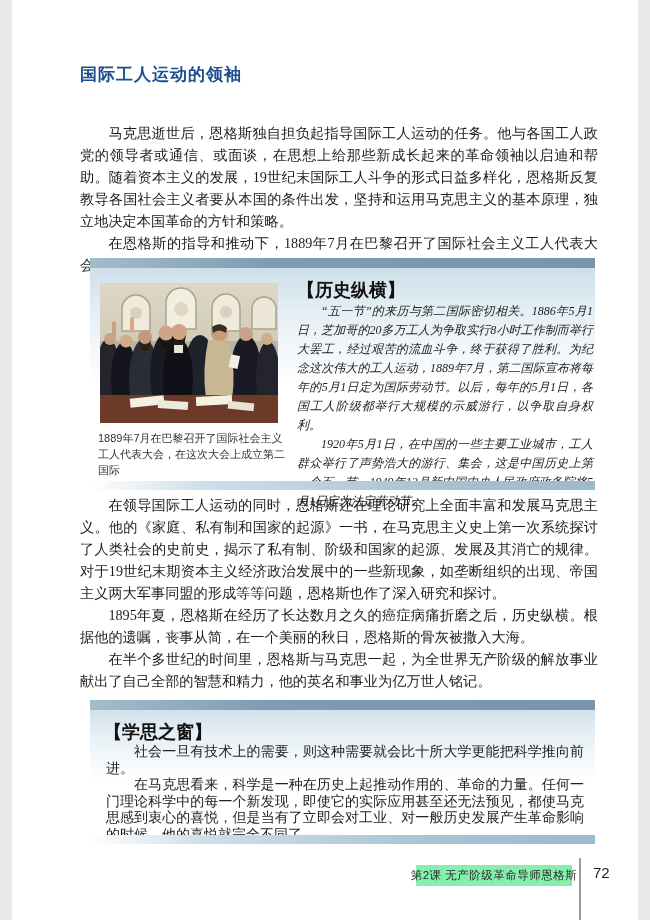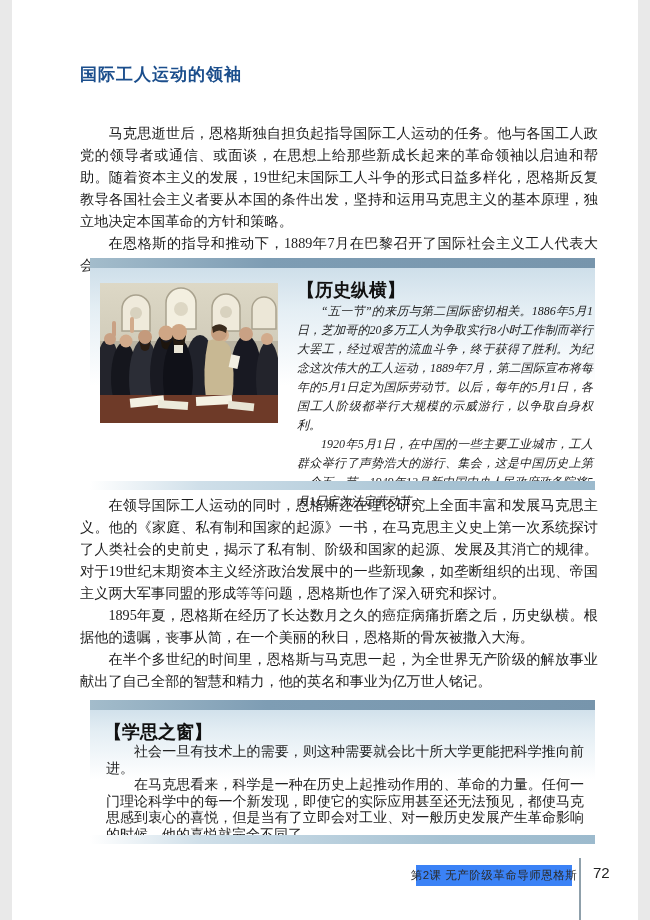--- a/index.html
+++ b/index.html
@@ -61,21 +61,21 @@
     text-indent:2em;color:#222;
   }
   .study-question{
     position:absolute;left:16px;top:113px;width:478px;
     font-family:"Liberation Sans","DejaVu Sans",sans-serif;
     font-size:12.2px;line-height:16px;color:#111;text-indent:1.2em;
   }
   
   .footer-bar{
     position:absolute;left:404px;top:865px;width:156px;height:21px;
-    background:#3b82f6;display:flex;align-items:center;justify-content:center;
+    background:#86efac;display:flex;align-items:center;justify-content:center;
   }
   .footer-bar span{
     font-family:"Liberation Sans","DejaVu Sans",sans-serif;
     font-size:11.5px;color:#2a2a2a;letter-spacing:0.5px;white-space:nowrap;
   }
   .footer-vline{
     position:absolute;left:567px;top:858px;width:2px;height:62px;background:#8fa0ab;
   }
   .page-number{
     position:absolute;left:581px;top:864px;width:36px;
@@ -153,20 +153,21 @@
           <rect x="130" y="72" width="9" height="13" fill="#f2efe2" transform="rotate(12 134 78)"></rect>
 
           <rect x="0" y="112" width="178" height="28" fill="#6e3a28"></rect>
           <rect x="30" y="114" width="34" height="9" fill="#f4f1e3" transform="rotate(-6 47 118)"></rect>
           <rect x="58" y="118" width="30" height="8" fill="#eceadb" transform="rotate(4 73 122)"></rect>
           <rect x="96" y="113" width="36" height="9" fill="#f4f1e3" transform="rotate(-3 114 117)"></rect>
           <rect x="128" y="119" width="26" height="8" fill="#e7e4d4" transform="rotate(6 141 123)"></rect>
         </g>
       </svg>
     </div>
+    <div class="photo-caption">1889年7月在巴黎召开了国际社会主义工人代表大会，在这次大会上成立第二国际</div>
 
     <div class="box-title history-title">【历史纵横】</div>
     <div class="history-text">
       <p>“五一节”的来历与第二国际密切相关。1886年5月1日，芝加哥的20多万工人为争取实行8小时工作制而举行大罢工，经过艰苦的流血斗争，终于获得了胜利。为纪念这次伟大的工人运动，1889年7月，第二国际宣布将每年的5月1日定为国际劳动节。以后，每年的5月1日，各国工人阶级都举行大规模的示威游行，以争取自身权利。</p>
       <p>1920年5月1日，在中国的一些主要工业城市，工人群众举行了声势浩大的游行、集会，这是中国历史上第一个五一节。1949年12月新中国中央人民政府政务院将5月1日定为法定劳动节。</p>
     </div>
     <div class="box-bottombar"></div>
   </div>
 
   <div class="body-block body-block-2">

